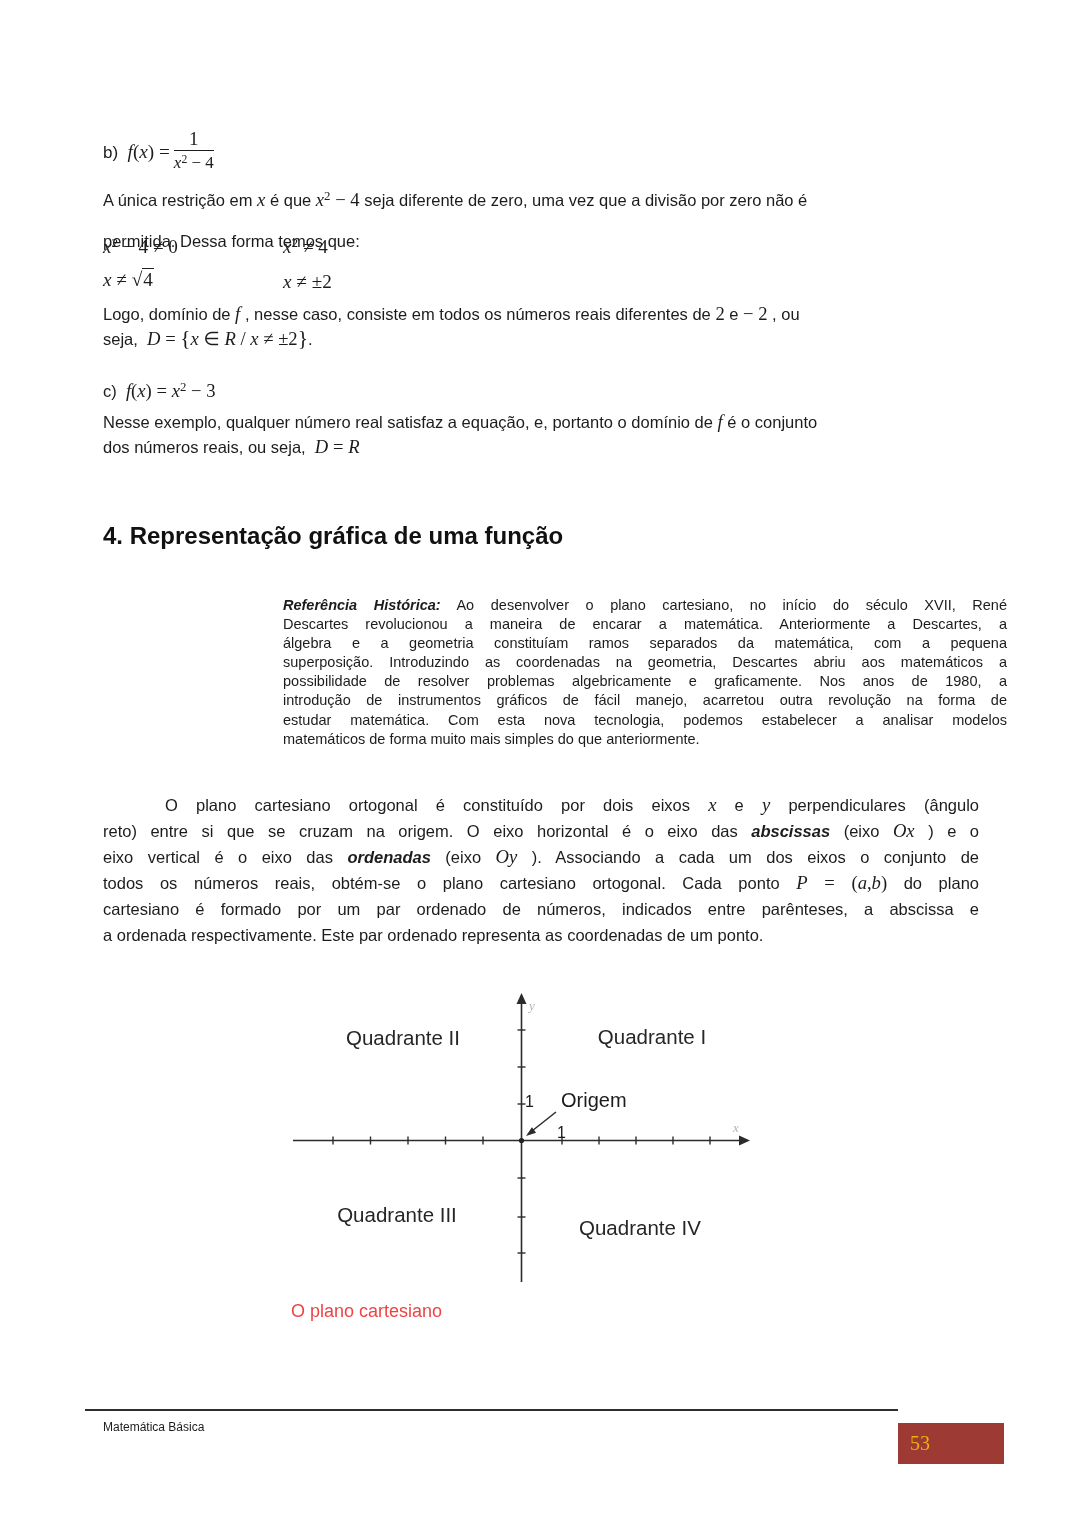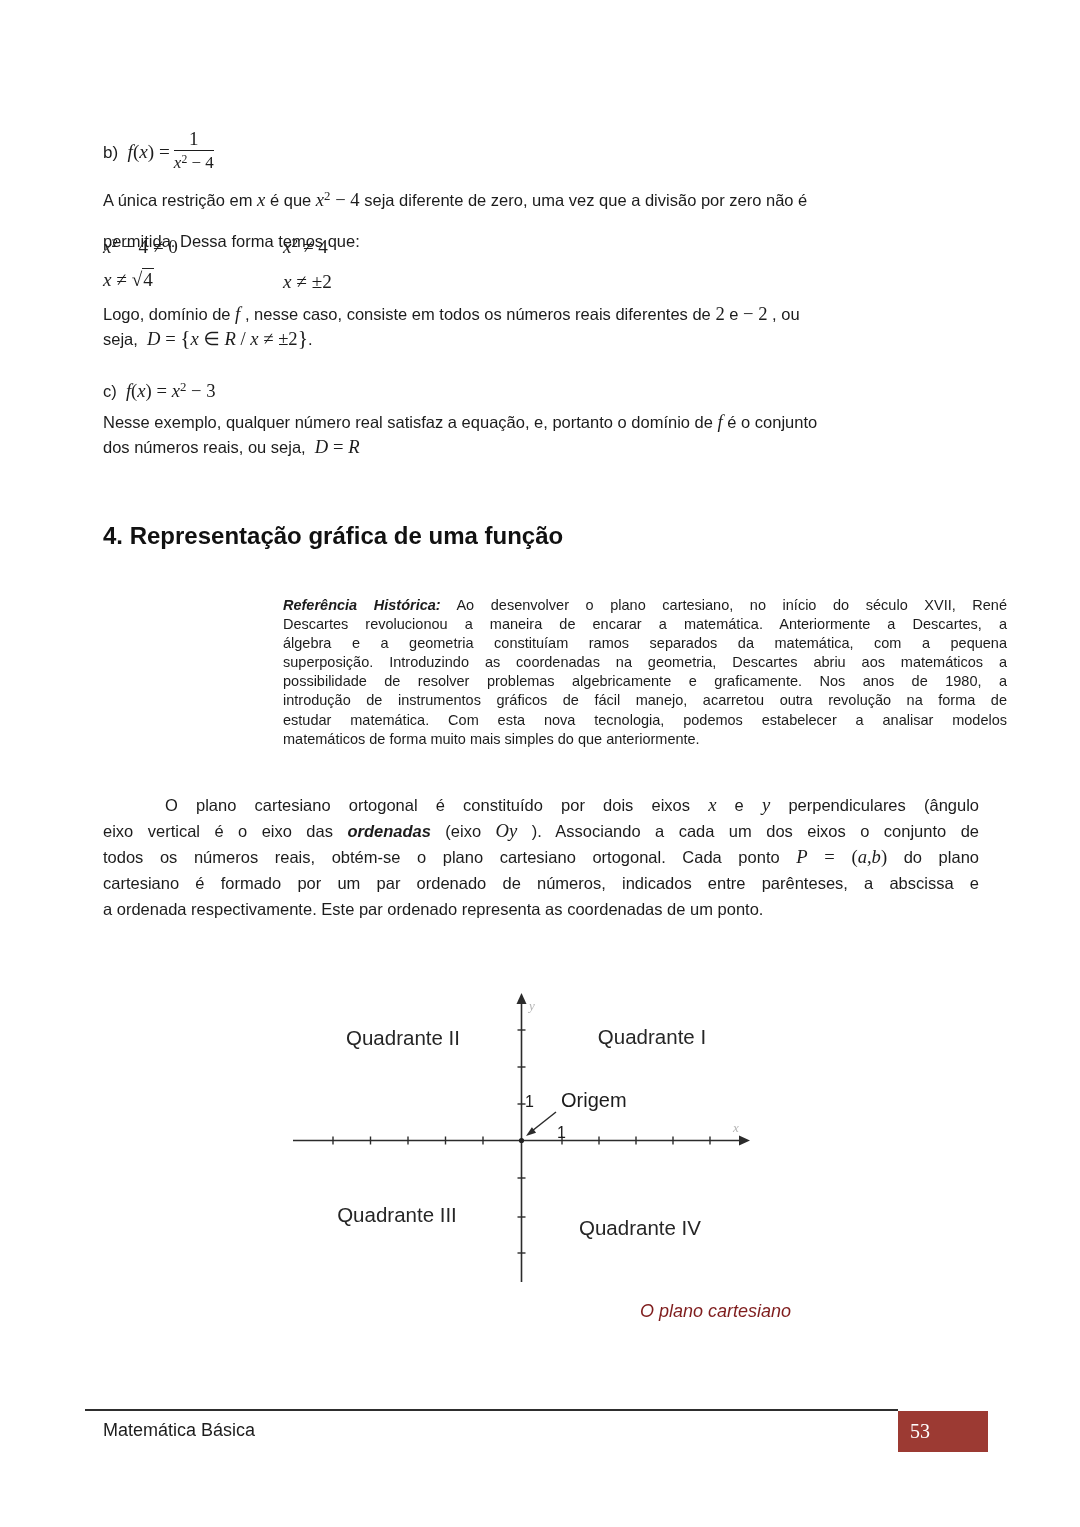--- a/index.html
+++ b/index.html
@@ -23,25 +23,25 @@
   .frac-bar{display:block;width:100%;height:0;border-top:1.7px solid #1c1c1c;margin:1px 0 1px 0;}
   .frac .den{font-size:15px;line-height:21px;white-space:nowrap;}
   .heading{font-size:24px;font-weight:bold;color:#111;white-space:nowrap;}
   .hist{width:724px;font-size:14.5px;line-height:19.1px;}
   .hist .jline{text-align:justify;text-align-last:justify;}
   .hist .jline-last{text-align:left;}
   .mainp{width:876px;font-size:16.5px;line-height:26px;}
   .mainp .jline{text-align:justify;text-align-last:justify;}
   .mainp .jline-last{text-align:left;}
   .indent1{padding-left:62px;}
-  .caption{width:500px;text-align:right;font-size:18px;color:#7f1d1d;font-style:italic;}
+  .caption{width:500px;text-align:left;font-size:18px;color:#ef4444;}
   .footer-line{height:2px;background:#2e2e2e;}
-  .footer-text{font-size:18px;color:#1c1c1c;white-space:nowrap;}
-  .pagebox{width:90px;height:41px;line-height:41px;padding-left:12px;box-sizing:border-box;
-           color:#ffffff;font-family:"Liberation Serif",serif;font-size:20px;}
+  .footer-text{font-size:12px;color:#1c1c1c;white-space:nowrap;}
+  .pagebox{width:106px;height:41px;line-height:41px;padding-left:12px;box-sizing:border-box;
+           color:#eab308;font-family:"Liberation Serif",serif;font-size:20px;margin-top:12px;}
   svg text{font-family:"Liberation Sans",sans-serif;}
   svg .axgray{font-family:"Liberation Serif",serif;font-style:italic;fill:#b3b3b3;font-size:13px;}
   svg .unit{font-size:16px;fill:#1c1c1c;}
   svg .qlabel{font-size:20.5px;fill:#262626;}
   svg .origem{font-size:20px;fill:#1c1c1c;}
 </style>
 </head>
 <body>
 
 <div class="page">
@@ -78,20 +78,21 @@
     <div class="jline"><span class="seg-plain">álgebra e a geometria constituíam ramos separados da matemática, com a pequena</span></div>
     <div class="jline"><span class="seg-plain">superposição. Introduzindo as coordenadas na geometria, Descartes abriu aos matemáticos a</span></div>
     <div class="jline"><span class="seg-plain">possibilidade de resolver problemas algebricamente e graficamente. Nos anos de 1980, a</span></div>
     <div class="jline"><span class="seg-plain">introdução de instrumentos gráficos de fácil manejo, acarretou outra revolução na forma de</span></div>
     <div class="jline"><span class="seg-plain">estudar matemática. Com esta nova tecnologia, podemos estabelecer a analisar modelos</span></div>
     <div class="jline-last"><span class="seg-plain">matemáticos de forma muito mais simples do que anteriormente.</span></div>
   </div>
 
   <div class="abs mainp" style="left:103px;top:792px;">
     <div class="jline indent1"><span class="seg-plain">O plano cartesiano ortogonal é constituído por dois eixos </span><span class="seg-m">x</span><span class="seg-plain"> e </span><span class="seg-m">y</span><span class="seg-plain"> perpendiculares (ângulo</span></div>
+    <div class="jline"><span class="seg-plain">reto) entre si que se cruzam na origem. O eixo horizontal é o eixo das </span><span class="seg-bi">abscissas</span><span class="seg-plain"> (eixo </span><span class="seg-m">Ox</span><span class="seg-plain"> ) e o</span></div>
     <div class="jline"><span class="seg-plain">eixo vertical é o eixo das </span><span class="seg-bi">ordenadas</span><span class="seg-plain"> (eixo </span><span class="seg-m">Oy</span><span class="seg-plain"> ). Associando a cada um dos eixos o conjunto de</span></div>
     <div class="jline"><span class="seg-plain">todos os números reais, obtém-se o plano cartesiano ortogonal. Cada ponto </span><span class="seg-m">P</span><span class="seg-mn"> = (</span><span class="seg-m">a</span><span class="seg-mn">,</span><span class="seg-m">b</span><span class="seg-mn">)</span><span class="seg-plain"> do plano</span></div>
     <div class="jline"><span class="seg-plain">cartesiano é formado por um par ordenado de números, indicados entre parênteses, a abscissa e</span></div>
     <div class="jline-last"><span class="seg-plain">a ordenada respectivamente. Este par ordenado representa as coordenadas de um ponto.</span></div>
   </div>
 
   <svg class="abs" style="left:280px;top:985px;" width="490" height="305" viewBox="0 0 490 305">
 
     <line x1="13" y1="155.5" x2="460" y2="155.5" stroke="#2b2b2b" stroke-width="1.6"></line>
     <polygon points="459,150.5 470,155.5 459,160.5" fill="#2b2b2b"></polygon>

